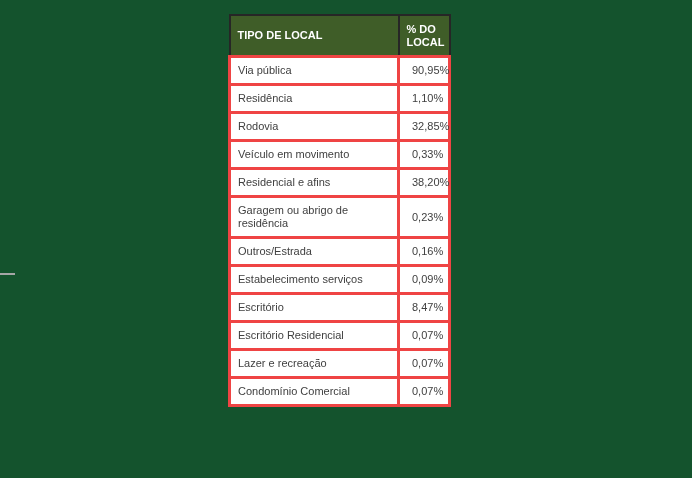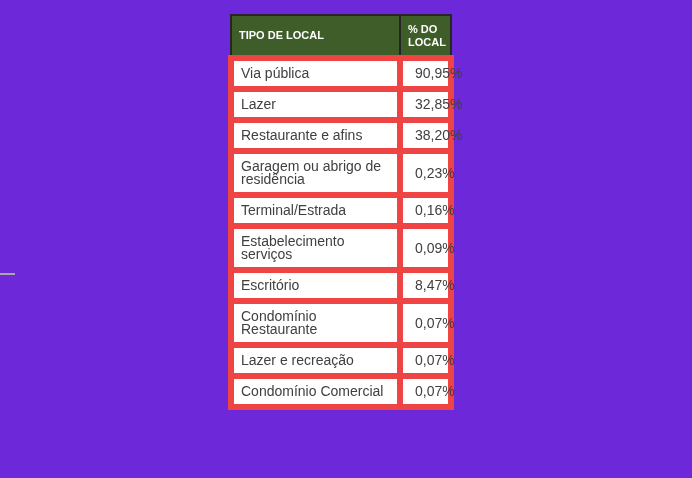--- a/index.html
+++ b/index.html
@@ -5,21 +5,21 @@
   html, body {
     margin: 0;
     padding: 0;
     background: #ffffff;
     font-family: "Liberation Sans", "DejaVu Sans", sans-serif;
   }
   .canvas {
     position: relative;
     width: 692px;
     height: 478px;
-    background: #6d28d9;
+    background: #14532d;
     overflow: hidden;
   }
   .left-dash {
     position: absolute;
     left: 0;
     top: 273px;
     width: 15px;
     height: 2px;
     background: #a6a6a6;
   }
@@ -40,27 +40,27 @@
     font-size: 11px;
     font-weight: bold;
     text-align: left;
     vertical-align: middle;
     height: 39px;
     padding: 0 4px 0 7px;
     border: 2px solid #262626;
     line-height: 13px;
   }
   table.data-table td {
-    font-size: 14px;
+    font-size: 11px;
     color: #404040;
     vertical-align: middle;
     height: 13px;
     line-height: 13px;
     padding: 6px 6px 6px 7px;
-    border: 6px solid #ef4444;
+    border: 3px solid #ef4444;
     background: #ffffff;
   }
   table.data-table td.td-pct {
     text-align: right;
     padding-right: 5px;
     padding-left: 12px;
   }
 </style>
 </head>
 <body>
@@ -78,45 +78,53 @@
         <th>TIPO DE LOCAL</th>
         <th>% DO LOCAL</th>
       </tr>
     </thead>
     <tbody id="rows">
         <tr>
           <td class="td-local">Via pública</td>
           <td class="td-pct">90,95%</td>
         </tr>
         <tr>
-          <td class="td-local">Lazer</td>
+          <td class="td-local">Residência</td>
+          <td class="td-pct">1,10%</td>
+        </tr>
+        <tr>
+          <td class="td-local">Rodovia</td>
           <td class="td-pct">32,85%</td>
         </tr>
         <tr>
-          <td class="td-local">Restaurante e afins</td>
+          <td class="td-local">Veículo em movimento</td>
+          <td class="td-pct">0,33%</td>
+        </tr>
+        <tr>
+          <td class="td-local">Residencial e afins</td>
           <td class="td-pct">38,20%</td>
         </tr>
         <tr>
           <td class="td-local">Garagem ou abrigo de residência</td>
           <td class="td-pct">0,23%</td>
         </tr>
         <tr>
-          <td class="td-local">Terminal/Estrada</td>
+          <td class="td-local">Outros/Estrada</td>
           <td class="td-pct">0,16%</td>
         </tr>
         <tr>
           <td class="td-local">Estabelecimento serviços</td>
           <td class="td-pct">0,09%</td>
         </tr>
         <tr>
           <td class="td-local">Escritório</td>
           <td class="td-pct">8,47%</td>
         </tr>
         <tr>
-          <td class="td-local">Condomínio Restaurante</td>
+          <td class="td-local">Escritório Residencial</td>
           <td class="td-pct">0,07%</td>
         </tr>
         <tr>
           <td class="td-local">Lazer e recreação</td>
           <td class="td-pct">0,07%</td>
         </tr>
         <tr>
           <td class="td-local">Condomínio Comercial</td>
           <td class="td-pct">0,07%</td>
         </tr>

